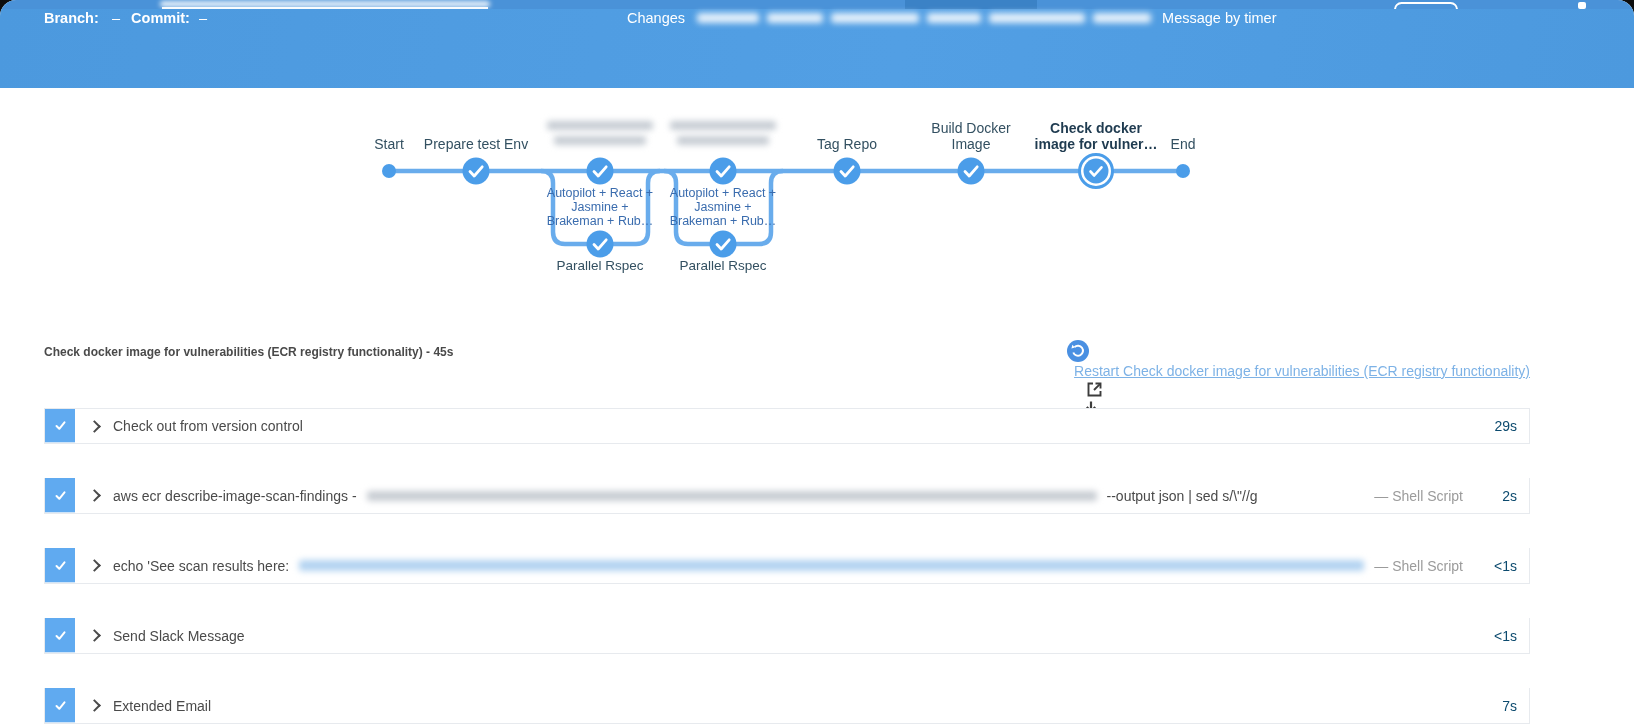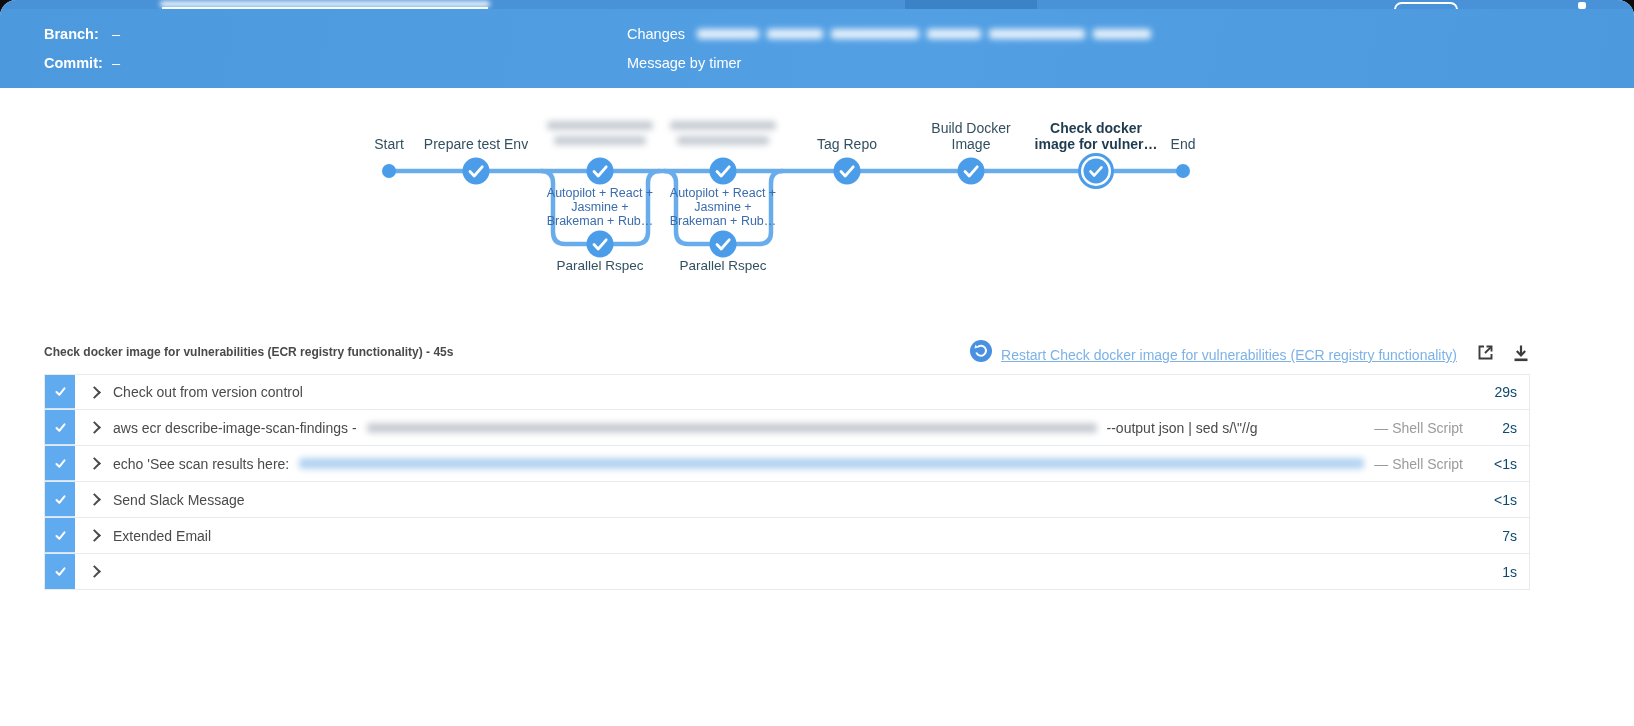--- a/index.html
+++ b/index.html
@@ -8,21 +8,21 @@
   
   .topstrip{position:absolute;top:0;left:0;right:0;height:9px;background:#4a92d8;overflow:hidden;}
   .crumb-blur{position:absolute;left:160px;top:1px;width:330px;height:6px;background:rgba(255,255,255,.9);border-radius:3px;filter:blur(2.5px);}
   .crumb-underline{position:absolute;left:162px;top:7px;width:326px;height:2px;background:rgba(255,255,255,.95);}
   .tab-active{position:absolute;left:905px;top:0;width:132px;height:9px;background:#3b82c6;}
   .logout-btn{position:absolute;left:1394px;top:2px;width:64px;height:15px;border:2px solid #fff;border-radius:9px;background:transparent;box-sizing:border-box;}
   .mini-white{position:absolute;left:1578px;top:2px;width:8px;height:7px;background:#fff;border-radius:2px;}
 
   
   .infobar{position:absolute;top:9px;left:0;right:0;height:79px;background:linear-gradient(100deg,#4c99de 0%,#529fe4 55%,#4c99de 100%);}
-  .infobar .col{position:absolute;top:0;height:100%;display:flex;flex-direction:column;justify-content:center;gap:11px;}
+  .infobar .col{position:absolute;top:0;height:100%;display:flex;flex-direction:row;justify-content:center;gap:11px;}
   .col1{left:44px;}
   .col2{left:352px;}
   .col3{left:627px;}
   .irow{display:flex;align-items:center;height:18px;color:#fff;font-size:14.5px;}
   .ilbl{font-weight:bold;min-width:68px;}
   .ival{}
   .iicon{width:15px;height:15px;margin-right:9px;display:inline-flex;}
   .pills{display:flex;gap:8px;margin-left:12px;filter:blur(3px);align-items:center;}
   .pill{height:10px;background:rgba(255,255,255,.85);border-radius:3px;}
 
@@ -30,29 +30,29 @@
   .graph{position:absolute;top:88px;left:0;width:1634px;height:242px;}
   .graph svg{position:absolute;top:0;left:0;}
   .nlabel{position:absolute;transform:translateX(-50%);top:26px;height:38px;display:flex;flex-direction:column;justify-content:flex-end;align-items:center;text-align:center;color:#335061;font-size:14px;line-height:16px;white-space:nowrap;}
   .nlabel.sel{font-weight:bold;color:#1f3b50;}
   .redbar{position:absolute;transform:translateX(-50%);height:9px;border-radius:3px;background:#c6ccd3;filter:blur(3px);}
   .branchlbl{position:absolute;transform:translateX(-50%);width:112px;top:98px;color:#3a6cae;font-size:12.5px;line-height:14px;text-align:center;}
   .sublbl{position:absolute;transform:translateX(-50%);top:170px;color:#335061;font-size:13.5px;white-space:nowrap;}
 
   
   .dtitle{position:absolute;left:44px;top:345px;font-size:12px;font-weight:bold;color:#4a4a4a;}
-  .dactions{position:absolute;right:104px;top:339px;display:flex;align-items:flex-end;}
+  .dactions{position:absolute;right:104px;top:339px;display:flex;align-items:flex-start;flex-direction:column;}
   .restart-link{color:#7db2e6;font-size:14px;text-decoration:underline;margin-left:8px;cursor:pointer;}
   .act-icon{display:inline-flex;}
   .gap18{margin-left:18px;}
   .gap16{margin-left:16px;}
 
   
   .steps{position:absolute;top:374px;left:44px;width:1486px;}
-  .srow{display:flex;align-items:stretch;height:36px;background:#fff;border:1px solid #e7eaee;border-top:none;box-sizing:border-box;}
+  .srow{display:flex;align-items:stretch;height:36px;background:#fff;border:1px solid #e7eaee;border-top:none;box-sizing:border-box;margin-top:34px;}
   .srow:first-child{border-top:1px solid #e7eaee;}
   .gut{width:30px;background:#60aaf0;display:flex;align-items:center;justify-content:center;border-bottom:1px solid #cfe4f8;}
   .srow:last-child .gut{border-bottom:none;}
   .scontent{flex:1;display:flex;align-items:center;padding:0 12px 0 15px;font-size:14px;color:#4a4a4a;min-width:0;}
   .chev{width:7px;height:7px;border:solid #4a4a4a;border-width:2px 2px 0 0;transform:rotate(45deg);margin-right:14px;flex:none;}
   .rtext{white-space:nowrap;}
   .blurbar{height:10px;border-radius:3px;filter:blur(3px);flex:none;}
   .bar-gray{width:730px;background:#c8cdd3;margin:0 10px;}
   .bar-blue{flex:1;height:11px;background:#b3d3f1;margin:0 10px;}
   .tag{margin-left:auto;color:#9b9b9b;white-space:nowrap;}

